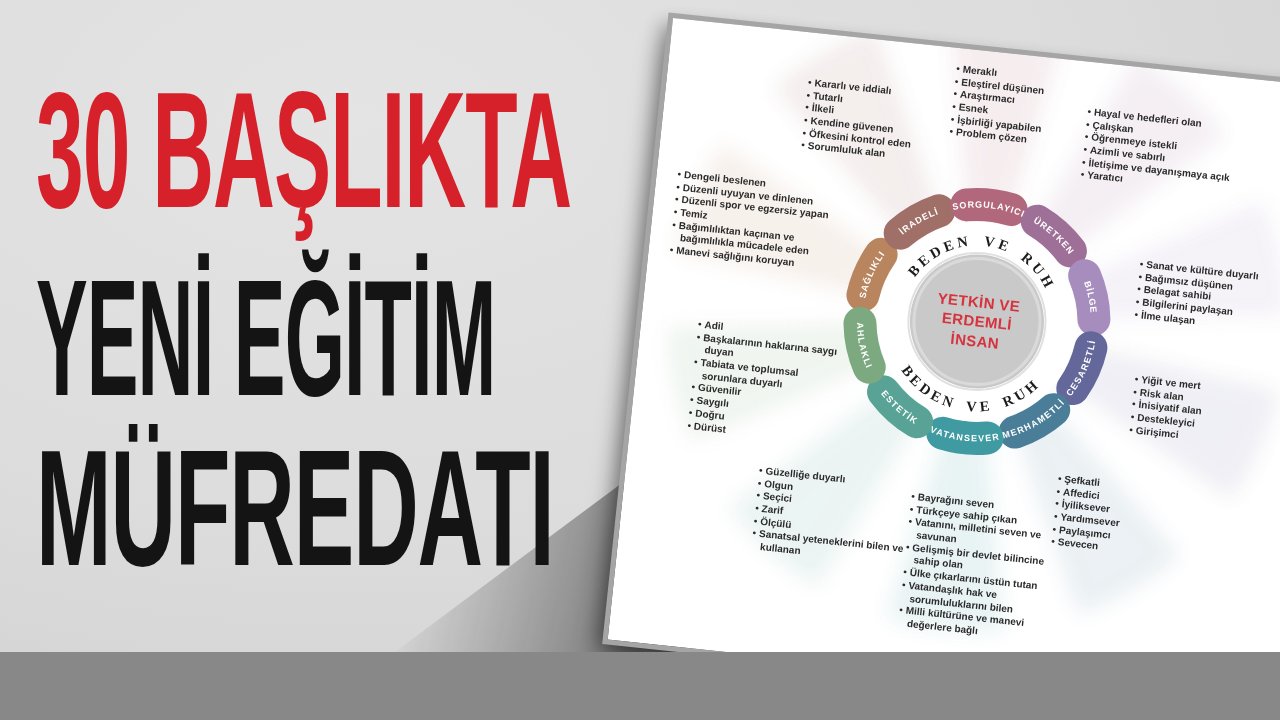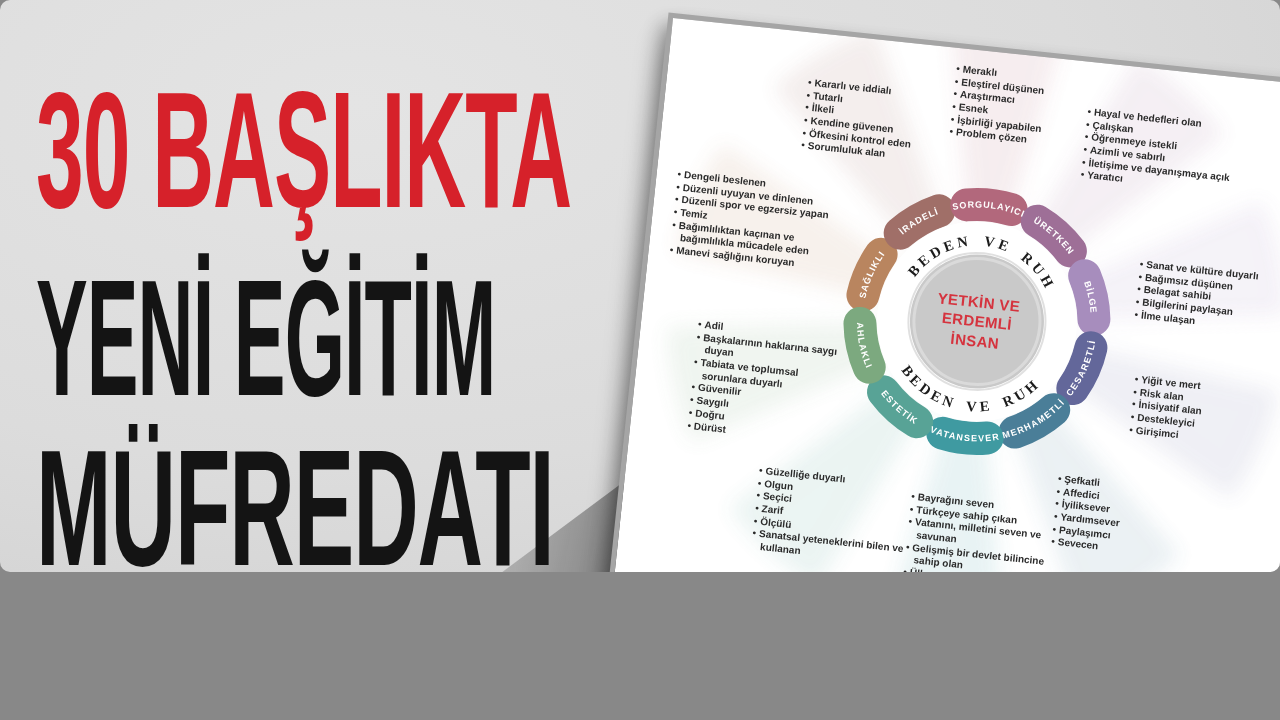--- a/index.html
+++ b/index.html
@@ -1,20 +1,19 @@
 <!DOCTYPE html>
 <html><head>
 <meta charset="utf-8">
 <style>
   html,body{margin:0;padding:0;background:#888;}
   .stage{
-    position:relative;width:1280px;height:572px;overflow:hidden;
+    position:relative;width:1280px;height:652px;overflow:hidden;
     background:radial-gradient(ellipse at 28% 18%, #e4e4e4 0%, #dcdcdc 55%, #cfcfcf 100%);
     font-family:"Liberation Sans", sans-serif;
-    border-radius:10px;
   }
   
   .headline{position:absolute;left:36px;top:0;z-index:3;}
   .hl-line{position:absolute;left:0;white-space:nowrap;font-weight:bold;
     font-size:165px;line-height:1;letter-spacing:-2px;transform-origin:left top;}
   .hl-1{top:68px;transform:scaleX(0.52);}
   .hl-2{top:256px;transform:scaleX(0.47);}
   .hl-3{top:426px;transform:scaleX(0.55);}
   
   .cast-shadow{position:absolute;left:290px;top:420px;width:400px;height:310px;z-index:1;

